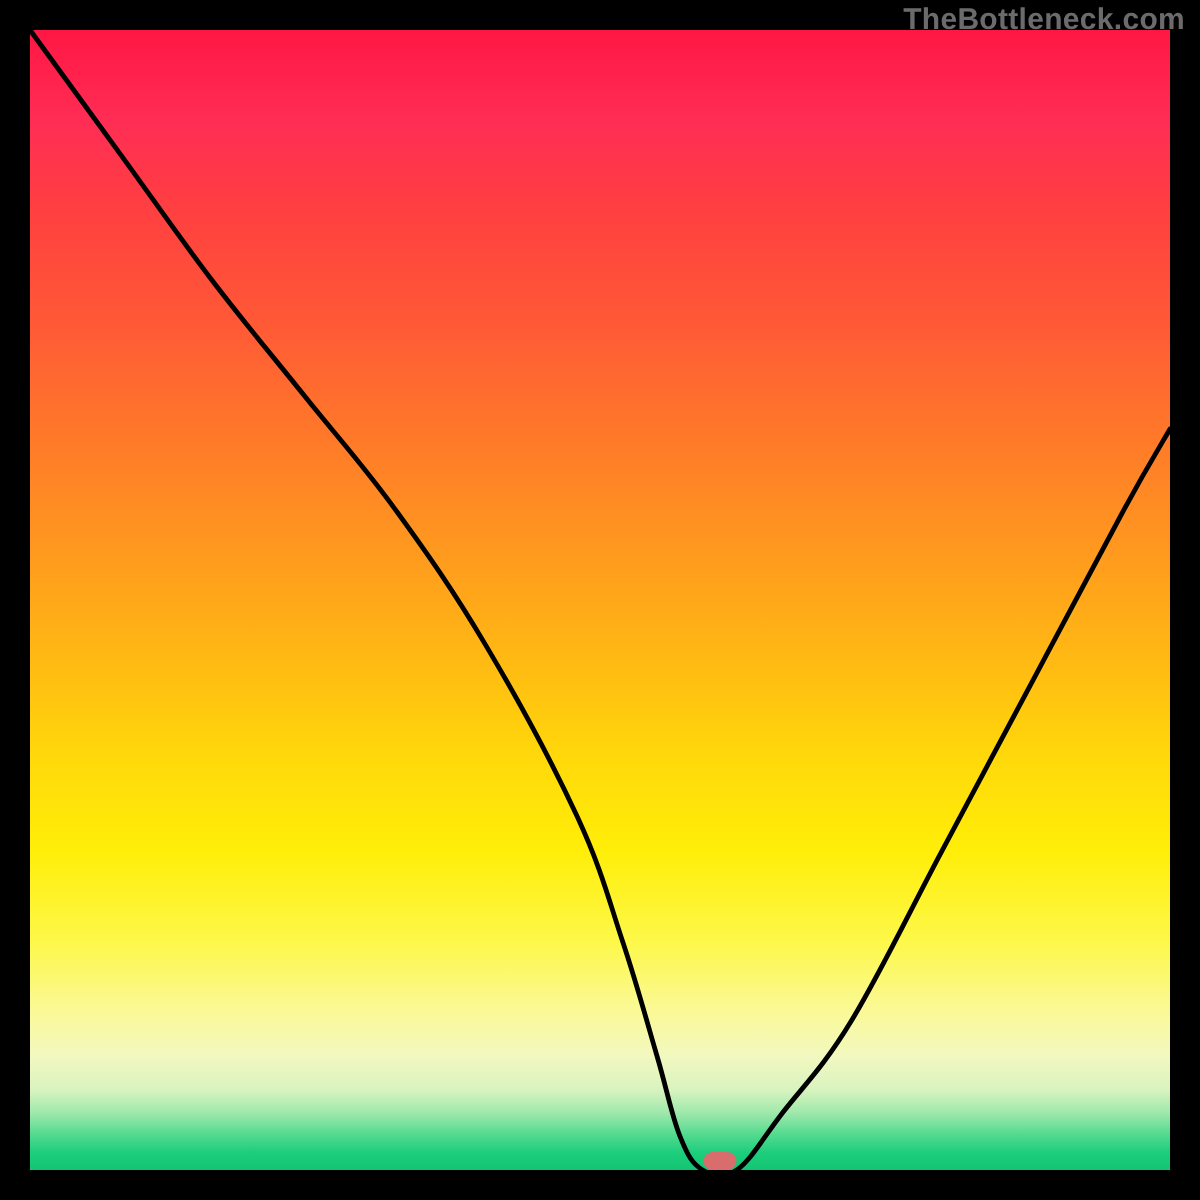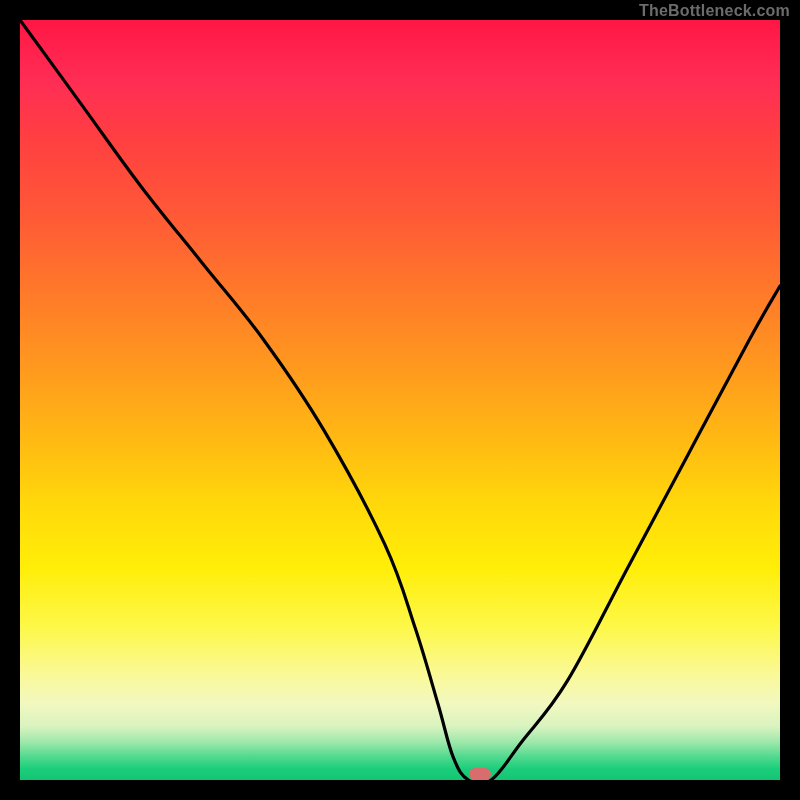--- a/index.html
+++ b/index.html
@@ -39,21 +39,21 @@
       #9ee8ab 95%,
       #4fd98e 97%,
       #1cce7c 98.5%,
       #14c474 100%);
   }
   .attribution {
     position: absolute;
     top: 2px;
     right: 10px;
     font-family: Arial, Helvetica, sans-serif;
-    font-size: 16px;
+    font-size: 20px;
     font-weight: bold;
     color: #6b6b6b;
     letter-spacing: 0.2px;
   }
   svg.curve {
     position: absolute;
     left: 0;
     top: 0;
     width: 760px;
     height: 760px;

